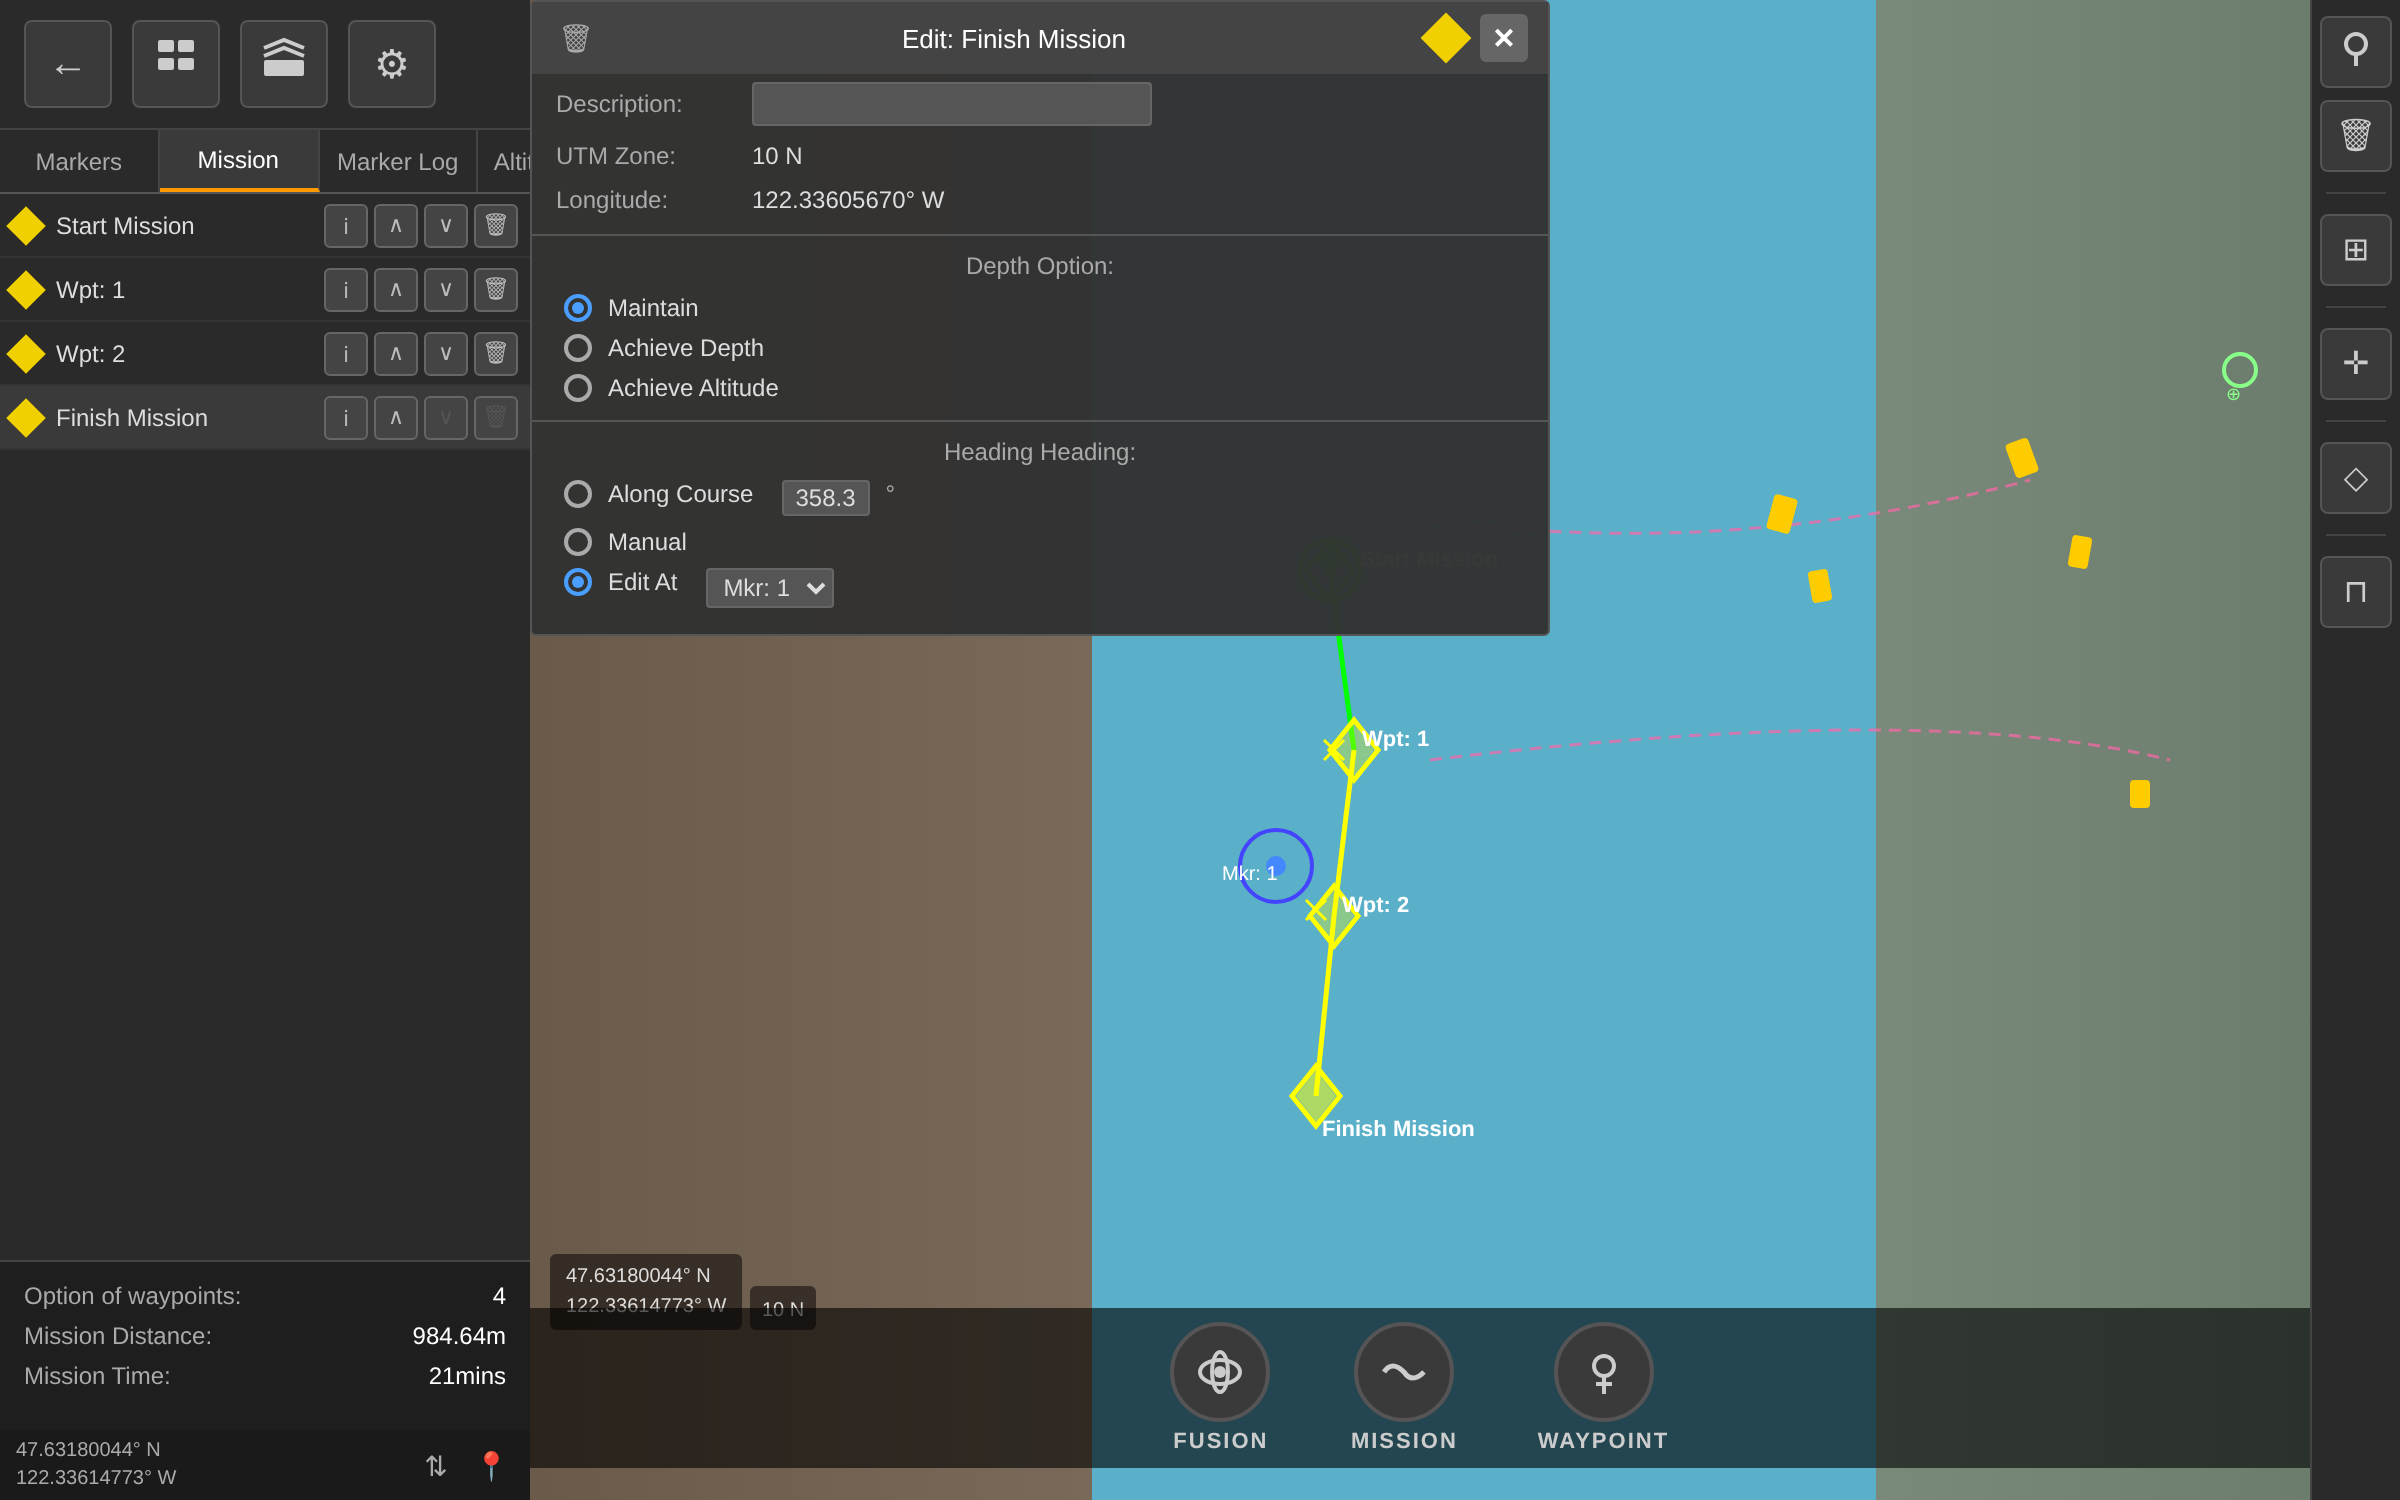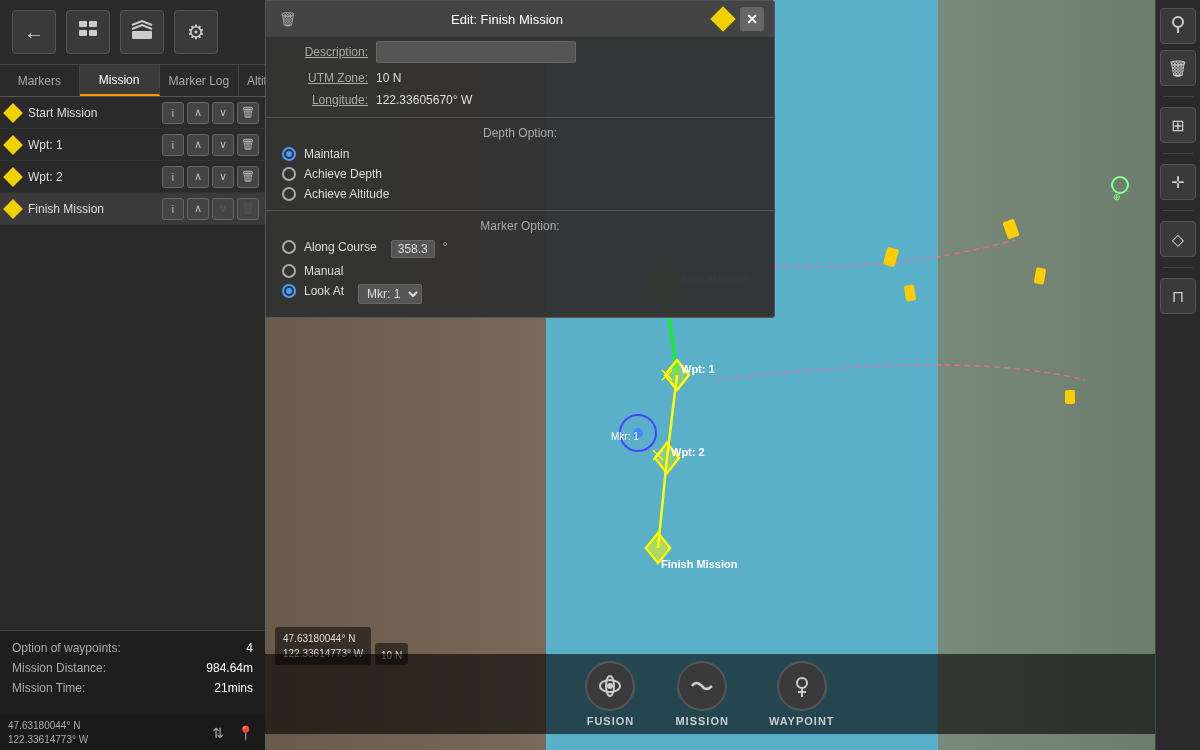--- a/index.html
+++ b/index.html
@@ -153,21 +153,21 @@
     .edit-trash-btn {
       width: 24px; height: 24px; background: transparent;
       display: flex; align-items: center; justify-content: center;
       cursor: pointer; color: #aaa; font-size: 14px;
     }
 
     .edit-row {
       display: flex; align-items: center; padding: 4px 12px; gap: 8px;
     }
     .edit-row-label {
-      font-size: 12px; color: #aaa; width: 90px; text-align: right; text-decoration: underline;
+      font-size: 12px; color: #aaa; width: 90px; 
     }
     .edit-input {
       background: #555; border: 1px solid #666; border-radius: 2px;
       color: #fff; font-size: 12px; padding: 2px 6px; height: 22px;
     }
     .edit-value {
       font-size: 12px; color: #ddd;
     }
 
     .edit-section-header {
@@ -424,34 +424,34 @@
     </div>
     <div class="radio-option">
       <div class="radio-circle"></div>
       <span class="radio-label">Achieve Depth</span>
     </div>
     <div class="radio-option">
       <div class="radio-circle"></div>
       <span class="radio-label">Achieve Altitude</span>
     </div>
 
-    <div class="edit-section-header">Marker Option:</div>
+    <div class="edit-section-header">Heading Heading:</div>
     <div class="radio-option">
       <div class="radio-circle"></div>
       <span class="radio-label">Along Course</span>
       <span class="radio-value">358.3</span>
       <span class="radio-unit">°</span>
     </div>
     <div class="radio-option">
       <div class="radio-circle"></div>
       <span class="radio-label">Manual</span>
     </div>
     <div class="radio-option">
       <div class="radio-circle selected"></div>
-      <span class="radio-label">Look At</span>
+      <span class="radio-label">Edit At</span>
       <select class="select-box">
         <option>Mkr: 1</option>
       </select>
     </div>
   </div>
 
   <div id="right-toolbar">
     <div class="rt-btn">
       <span>
         <svg width="20" height="20" viewBox="0 0 20 20" fill="none">

